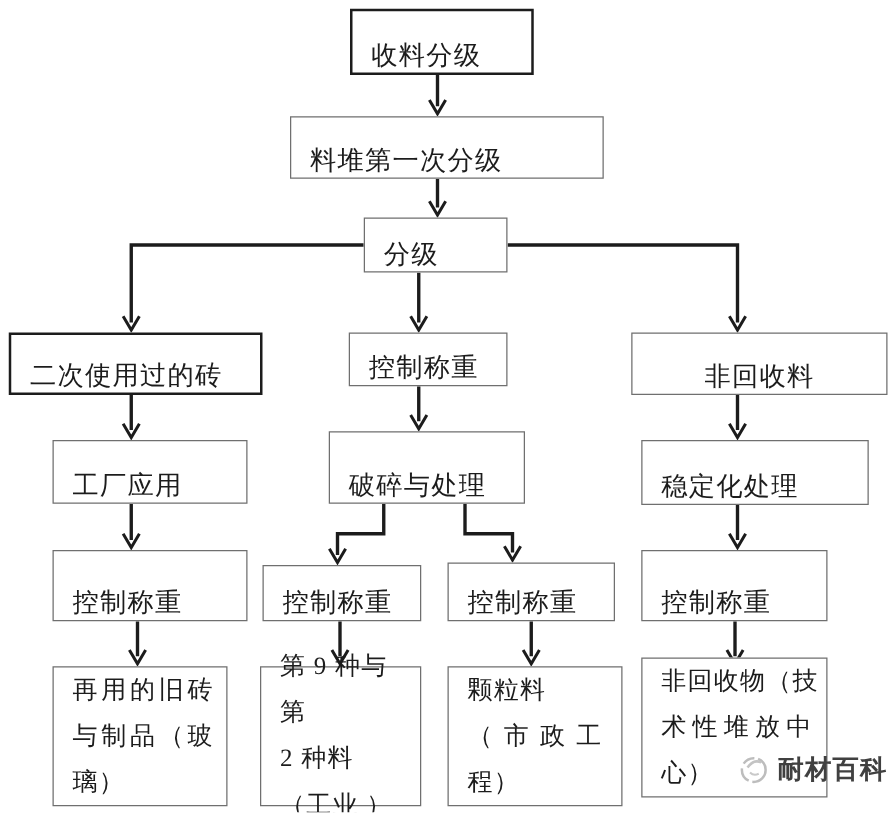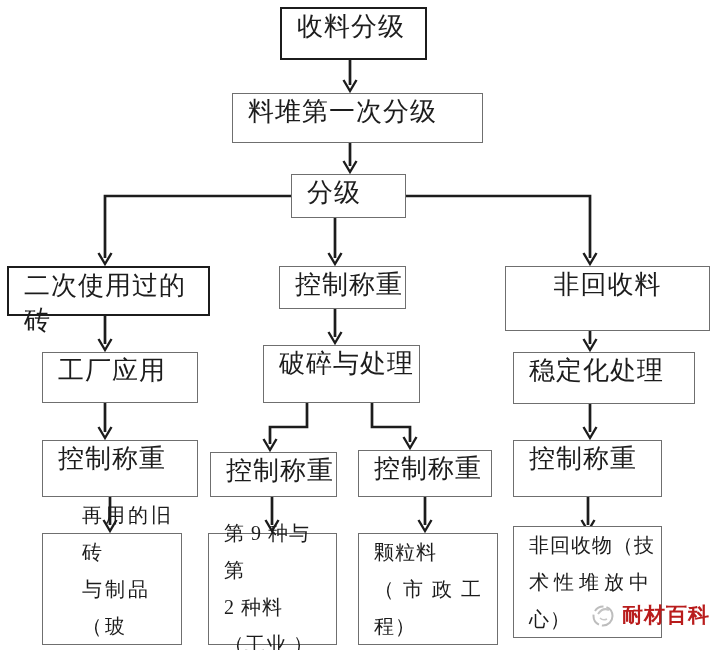--- a/index.html
+++ b/index.html
@@ -10,47 +10,47 @@
     overflow:hidden;
     font-family:"Liberation Serif","DejaVu Serif",serif;
   }
   .wires{position:absolute;left:0;top:0;width:716px;height:650px;z-index:1;}
   .node{
     position:absolute;
     box-sizing:border-box;
     background:#ffffff;
     border:1px solid #6f6f6f;
     display:flex;
-    align-items:flex-start;
+    align-items:flex-end;
     padding-left:15px;
-    font-size:26px;
+    font-size:21px;
     color:#1c1c1c;
     z-index:2;
     letter-spacing:1px;
   }
   .node.thick{border:2px solid #1c1c1c;}
   .node.centered{padding-left:0;justify-content:center;}
   .node.multi{
     flex-direction:column;
     align-items:flex-start;
     justify-content:center;
     font-size:20px;
     line-height:37px;
     padding-right:6px;
   }
   .node.multi span{display:block;}
-  .sp1{letter-spacing:3px;margin-left:24px;}
+  .sp1{letter-spacing:3px;}
   .sp2{letter-spacing:9px;}
   .sp3{letter-spacing:5px;}
   .watermark{
     position:absolute;
     left:590px;top:601px;
     display:flex;align-items:center;gap:6px;
     z-index:5;
-    color:#b91c1c;
+    color:#404040;
     font-size:21px;
     font-weight:600;
     letter-spacing:1px;
   }
 </style>
 </head>
 <body>
 
 <div class="stage">
 
@@ -104,21 +104,21 @@
   <div class="node" style="left:291px;top:174px;width:115px;height:44px">
     <span>分级</span>
   </div>
 
   <div class="node thick" style="left:7px;top:266px;width:203px;height:50px">
     <span>二次使用过的砖</span>
   </div>
   <div class="node" style="left:279px;top:266px;width:127px;height:43px">
     <span>控制称重</span>
   </div>
-  <div class="node centered" style="left:505px;top:266px;width:205px;height:65px">
+  <div class="node centered" style="left:505px;top:266px;width:205px;height:50px">
     <span>非回收料</span>
   </div>
 
   <div class="node" style="left:263px;top:345px;width:157px;height:58px">
     <span>破碎与处理</span>
   </div>
   <div class="node" style="left:42px;top:352px;width:156px;height:51px">
     <span>工厂应用</span>
   </div>
   <div class="node" style="left:513px;top:352px;width:182px;height:52px">

